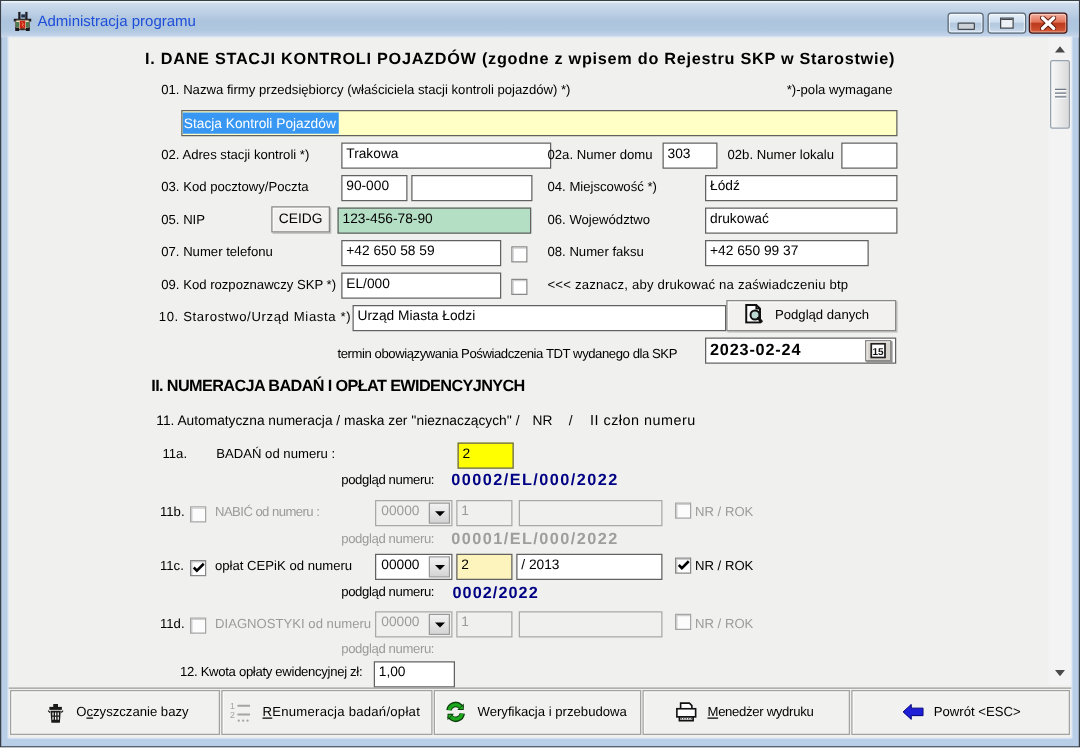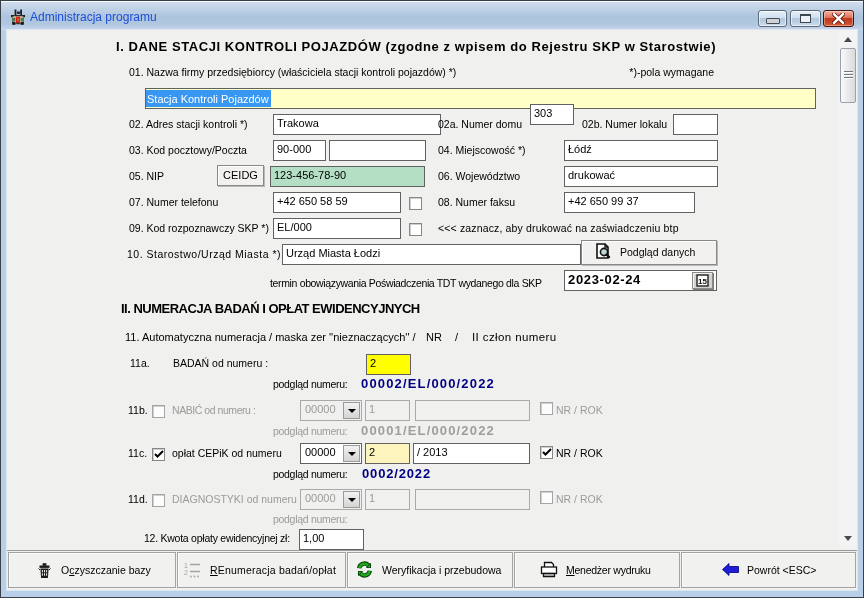--- a/index.html
+++ b/index.html
@@ -54,26 +54,26 @@
 <div style="position:absolute;left:800px;top:14px;width:11px;height:9px;background:#eef1f5;border:1px solid #40464d;box-shadow:inset 0 1px 0 #40464d"></div>
 <div id="clsb" style="position:absolute;left:823px;top:10px;width:31px;height:17px;border:1px solid #46120a;border-radius:3px;background:linear-gradient(180deg,#f4b0a0 0%,#e27257 45%,#bd3a1d 50%,#c64527 75%,#d8603d 100%);box-shadow:inset 0 0 0 1px rgba(255,255,255,.35)"></div>
 <svg style="left:832px;top:13px" width="13" height="11" viewBox="0 0 13 11">
  <path d="M2 1.2 L11 9.8 M11 1.2 L2 9.8" stroke="#641d10" stroke-width="4.2" stroke-linecap="round"></path>
  <path d="M2 1.2 L11 9.8 M11 1.2 L2 9.8" stroke="#ffffff" stroke-width="2.5" stroke-linecap="round"></path>
 </svg>
 
 <div class="hdr" style="left:116px;top:40px;letter-spacing:0.58px">I. DANE STACJI KONTROLI POJAZDÓW (zgodne z wpisem do Rejestru SKP w Starostwie)</div>
 <div class="lbl" style="left:129px;top:66px">01. Nazwa firmy przedsiębiorcy (właściciela stacji kontroli pojazdów) *)</div>
 <div class="lbl" style="left:574px;top:66px;width:140px;text-align:right">*)-pola wymagane</div>
-<div class="fld" style="left:145px;top:88px;width:671px;background:#ffffc6;padding:0"><span style="display:inline-block;background:#3797f2;color:#fff;padding:2px 2px 0 1px;height:17px;margin:1px 0 0 0">Stacja Kontroli Pojazdów</span></div>
+<div class="fld" style="left:145px;top:88px;width:573px;background:#ffffc6;padding:0"><span style="display:inline-block;background:#3797f2;color:#fff;padding:2px 2px 0 1px;height:17px;margin:1px 0 0 0">Stacja Kontroli Pojazdów</span></div>
 
 <div class="lbl" style="left:129px;top:118px">02. Adres stacji kontroli *)</div>
 <div class="fld" style="left:273px;top:114px;width:168px">Trakowa</div>
 <div class="lbl" style="left:438px;top:118px">02a. Numer domu</div>
-<div class="fld" style="left:530px;top:104px;width:44px">303</div>
+<div class="fld" style="left:530px;top:114px;width:44px">303</div>
 <div class="lbl" style="left:582px;top:118px">02b. Numer lokalu</div>
 <div class="fld" style="left:673px;top:114px;width:45px"></div>
 
 <div class="lbl" style="left:129px;top:144px">03. Kod pocztowy/Poczta</div>
 <div class="fld" style="left:273px;top:140px;width:53px">90-000</div>
 <div class="fld" style="left:329px;top:140px;width:97px"></div>
 <div class="lbl" style="left:438px;top:144px">04. Miejscowość *)</div>
 <div class="fld" style="left:564px;top:140px;width:154px">Łódź</div>
 
 <div class="lbl" style="left:129px;top:170px">05. NIP</div>

